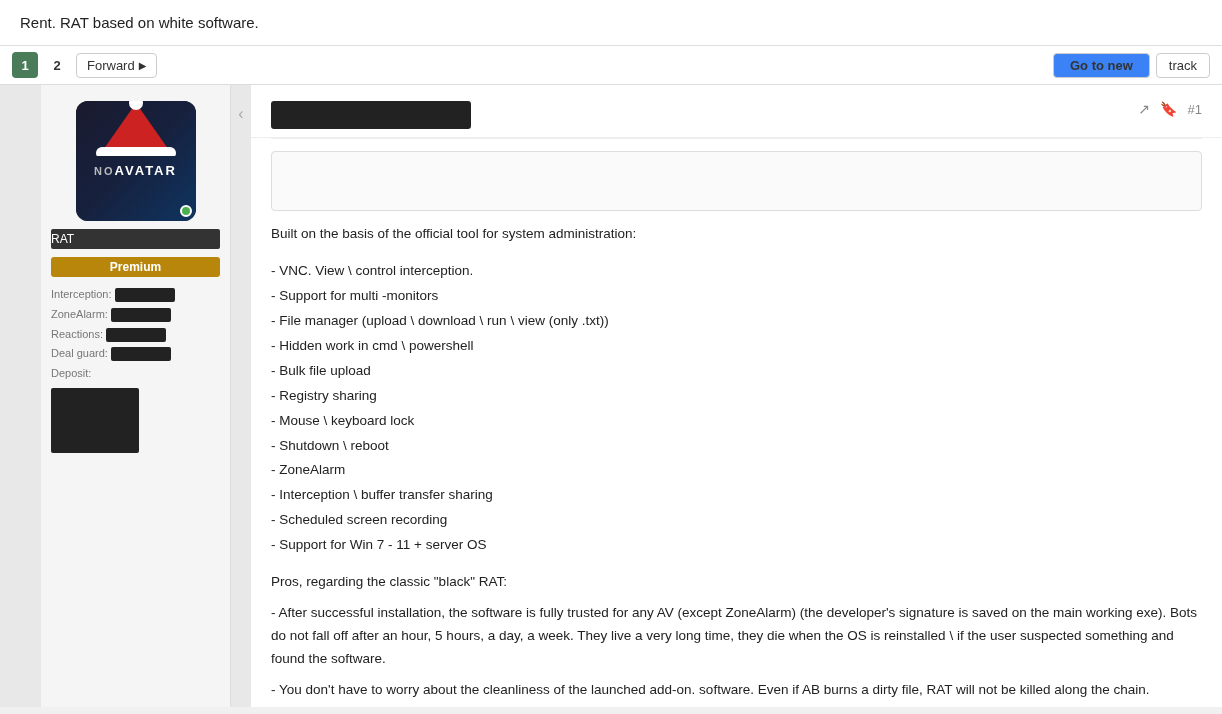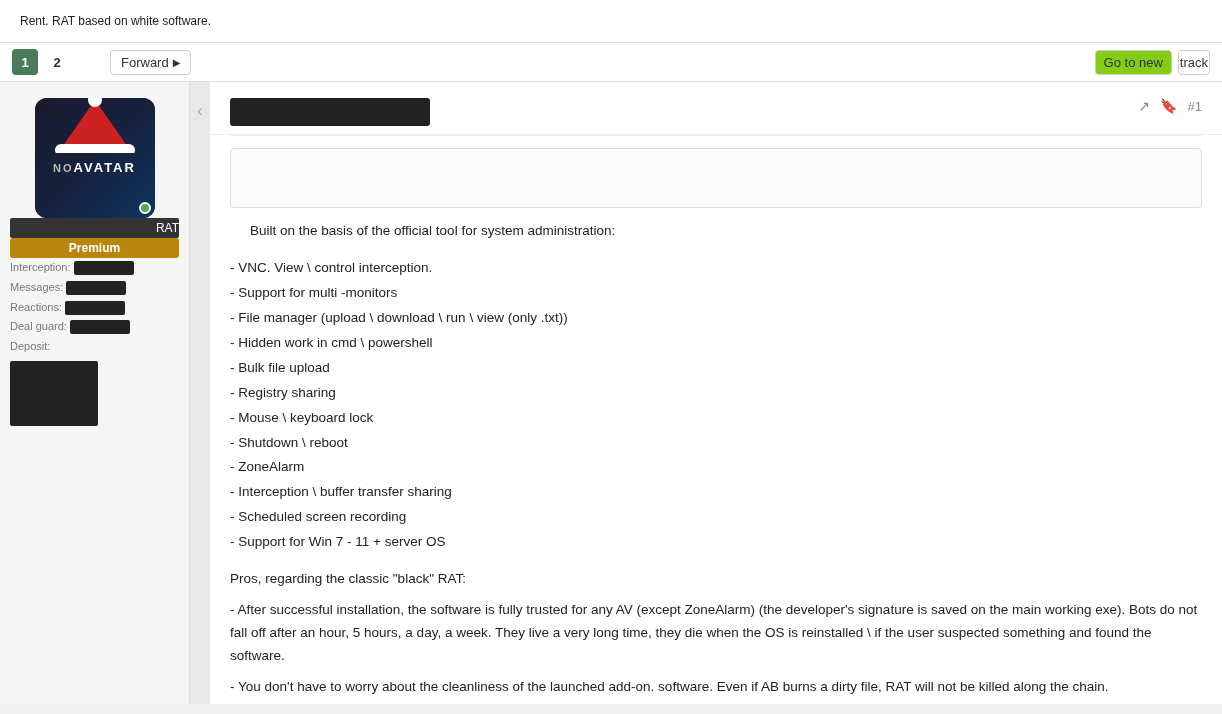--- a/index.html
+++ b/index.html
@@ -1,21 +1,21 @@
 <!DOCTYPE html>
 <html><head>
   <meta charset="utf-8">
   <style>
     * { box-sizing: border-box; margin: 0; padding: 0; }
     body { font-family: Arial, sans-serif; font-size: 13px; background: #f0f0f0; color: #333; }
 
     .page-title-bar {
       background: #fff;
       padding: 14px 20px;
-      font-size: 12px;
+      font-size: 15px;
       font-weight: normal;
       color: #222;
       border-bottom: 1px solid #ddd;
     }
 
     .nav-bar {
       background: #fff;
       border-bottom: 1px solid #ddd;
       display: flex;
       align-items: center;
@@ -49,37 +49,37 @@
       display: flex;
       align-items: center;
       gap: 4px;
       padding: 4px 10px;
       border: 1px solid #ccc;
       border-radius: 4px;
       background: #fff;
       cursor: pointer;
       font-size: 13px;
       color: #333;
-      margin-left: 34px;
     }
 
     .nav-spacer { flex: 1; }
 
     .go-to-new-btn {
-      padding: 4px 8px;
+      padding: 4px 16px;
       border: 1px solid #ccc;
       border-radius: 4px;
-      background: #84cc16;
+      background: #3b82f6;
       cursor: pointer;
       font-size: 13px;
       color: #333;
+      font-weight: bold;
     }
 
     .track-btn {
-      padding: 4px 1px;
+      padding: 4px 12px;
       border: 1px solid #ccc;
       border-radius: 4px;
       background: #fff;
       cursor: pointer;
       font-size: 13px;
       color: #333;
     }
 
     .content-area {
       display: flex;
@@ -88,22 +88,23 @@
     }
 
     .sidebar {
       width: 190px;
       background: #f5f5f5;
       border-right: 1px solid #ddd;
       display: flex;
       flex-direction: column;
       align-items: center;
       padding: 16px 10px;
-      gap: 0;
+      gap: 8px;
       flex-shrink: 0;
+      margin-left: 41px;
     }
 
     .avatar-container {
       width: 120px;
       height: 120px;
       border-radius: 12px;
       overflow: hidden;
       background: #222;
       display: flex;
       align-items: center;
@@ -126,21 +127,21 @@
       border: 2px solid #fff;
       position: absolute;
       bottom: 4px;
       right: 4px;
     }
 
     .username-bar {
       background: #333;
       color: #fff;
       width: 100%;
-      text-align: right;
+      text-align: left;
       padding: 3px 0;
       font-size: 12px;
       border-radius: 2px;
     }
 
     .premium-badge {
       background: #b8860b;
       color: #fff;
       padding: 3px 20px;
       border-radius: 3px;
@@ -246,21 +247,21 @@
       line-height: 1.7;
       color: #222;
     }
 
     .post-body p {
       margin-bottom: 10px;
     }
 
     .post-body .intro {
       margin-bottom: 14px;
-      margin-left: 20px;
+      margin-left: 0;
     }
 
     .feature-list {
       margin-bottom: 14px;
       margin-top: 8px;
     }
 
     .feature-list div {
       margin-bottom: 2px;
     }
@@ -338,21 +339,21 @@
       <div class="username-bar">
         <span>RAT</span>
       </div>
 
       <div class="premium-badge">
         <span>Premium</span>
       </div>
 
       <div class="user-stats">
         <div><span>Interception:</span> <span class="censored-block"></span></div>
-        <div><span>Messages:</span> <span class="censored-block"></span></div>
+        <div><span>ZoneAlarm:</span> <span class="censored-block"></span></div>
         <div><span>Reactions:</span> <span class="censored-block"></span></div>
         <div><span>Deal guard:</span> <span class="censored-block"></span></div>
         <div><span>Deposit:</span></div>
         <div class="censored-block-lg"></div>
       </div>
     </div>
 
     <div class="collapse-arrow">‹</div>
 
     <div class="main-content">

